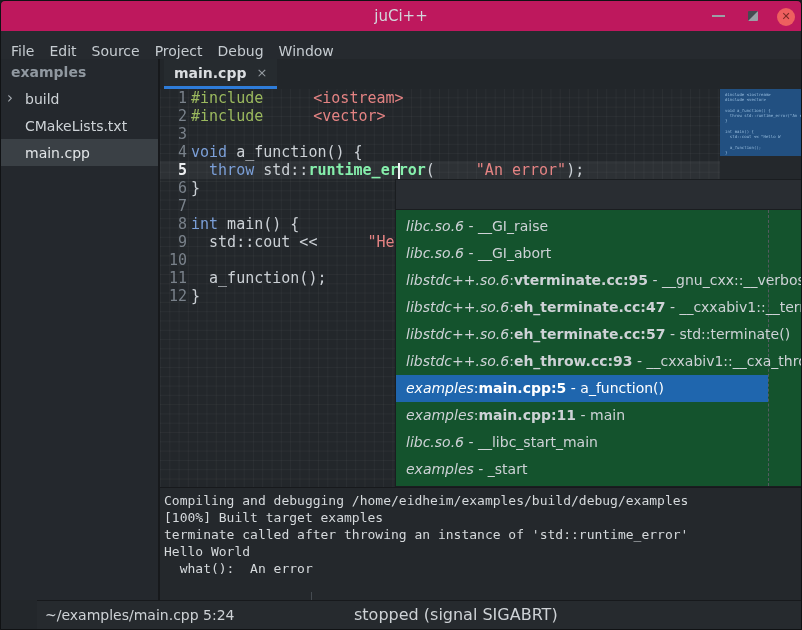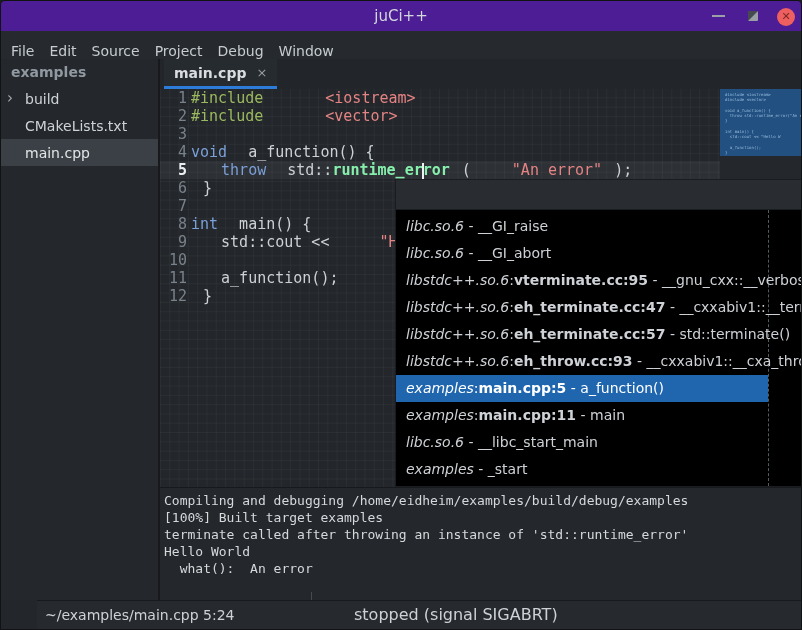--- a/index.html
+++ b/index.html
@@ -1,21 +1,21 @@
 <!DOCTYPE html>
 <html><head>
 <meta charset="utf-8">
 <style>
   html,body{margin:0;padding:0;background:#1b1e21;}
   *{box-sizing:border-box;}
   .window{position:relative;width:802px;height:630px;margin:0 auto;background:#23272b;
           border:1px solid #101214;border-radius:5px 5px 0 0;overflow:hidden;
           font-family:"DejaVu Sans",sans-serif;}
   
-  .titlebar{position:absolute;left:0;top:0;width:100%;height:30px;background:#4c1d95;}
+  .titlebar{position:absolute;left:0;top:0;width:100%;height:30px;background:#be185d;}
   .title-text{position:absolute;left:0;right:0;top:0;height:30px;line-height:30px;text-align:center;
               color:#d3d8dc;font-size:15px;}
   .tb-min{position:absolute;right:76px;top:14px;width:13px;height:2px;background:#9aa0a6;}
   .tb-restore{position:absolute;right:43px;top:10px;width:10px;height:10px;
               background:linear-gradient(135deg,#454b51 49%,#9aa0a6 51%);border-radius:1px;}
   .tb-close{position:absolute;right:6px;top:7px;width:18px;height:18px;border-radius:50%;
             background:#ee5f5f;color:#7c2a28;font-size:11px;font-weight:bold;
             line-height:18px;text-align:center;}
   
   .menubar{position:absolute;left:0;top:30px;width:100%;height:28px;background:#262a2f;
@@ -40,27 +40,27 @@
   .code-area::after{content:"";position:absolute;inset:0;z-index:1;pointer-events:none;
       background-image:linear-gradient(90deg,rgba(255,255,255,0.035) 1px,transparent 1px),
                        linear-gradient(0deg,rgba(255,255,255,0.035) 1px,transparent 1px);
       background-size:9.3px 9.3px;}
   .cur-line{position:absolute;left:0;width:560px;height:18px;background:#2d3135;z-index:0;}
   .code-lines{position:relative;z-index:2;}
   .code-line{height:18px;white-space:pre;font:15px/18px "DejaVu Sans Mono",monospace;}
   .lnum{display:inline-block;width:27px;text-align:right;margin-right:4px;color:#79818a;}
   .lnum.cur{color:#eceef0;font-weight:bold;}
   .tok-pp{color:#9bb95e;} .tok-str{color:#e48383;margin-left:41px;} .tok-kw{color:#7b9fd8;}
-  .tok-type{color:#86efac;font-weight:bold;} .tok-pl{color:#ccd1d6;padding-left:12px;}
+  .tok-type{color:#86efac;font-weight:bold;} .tok-pl{color:#ccd1d6;}
   .caret{display:inline-block;width:2px;height:16px;background:#eef1f3;vertical-align:text-bottom;margin:0 -1px;}
   .minimap-col{position:absolute;left:560px;top:0;right:0;height:398px;background:#24282c;}
   .minimap-slider{height:67px;background:#225081;overflow:hidden;padding:3px 0 0 5px;}
   .micro{margin:0;font:4px/5.3px "DejaVu Sans Mono",monospace;color:#97bddf;letter-spacing:0;}
   
-  .popup{position:absolute;left:394px;top:178px;width:408px;background:#000000;
+  .popup{position:absolute;left:394px;top:178px;width:408px;background:#14532d;
          border:1px solid #1a1d20;z-index:20;}
   .popup-entry{height:30px;background:#292d32;border-bottom:1px solid #1a1d20;}
   .popup-list{position:relative;padding:3px 0;}
   .dash{position:absolute;left:372px;top:0;bottom:0;width:0;border-left:1px dashed #545a60;z-index:0;}
   .pop-row{position:relative;z-index:1;height:27px;line-height:27px;padding-left:10px;
            font-size:14px;color:#ced2d6;white-space:pre;}
   .pop-row.selected{background:linear-gradient(90deg,#1f66ae 0,#1f66ae 372px,transparent 372px);color:#ffffff;}
   .pi{font-style:italic;} .pb{font-weight:bold;}
   
   .terminal{position:absolute;left:159px;top:486px;right:0;height:115px;background:#24282c;

